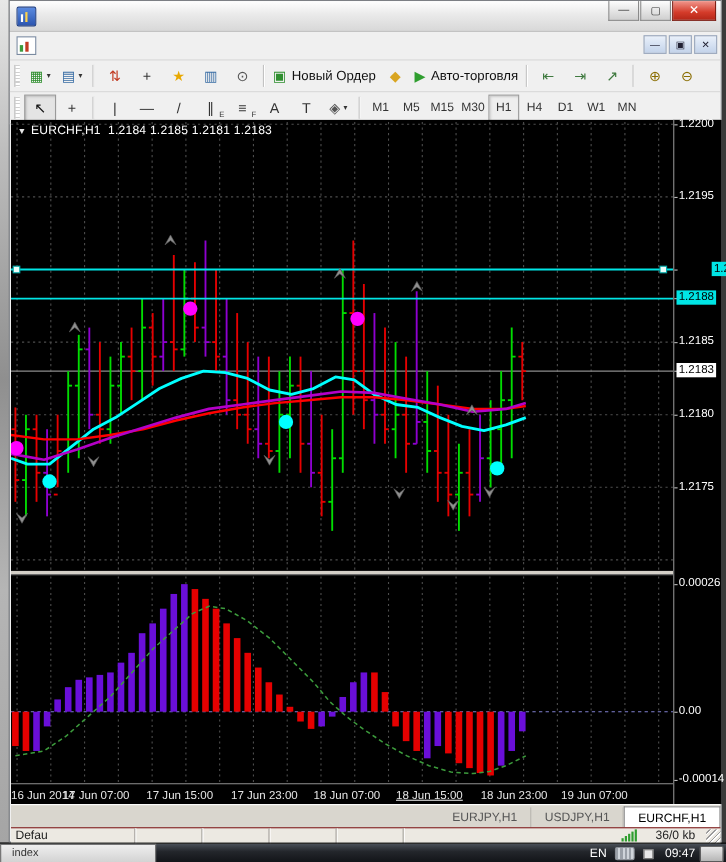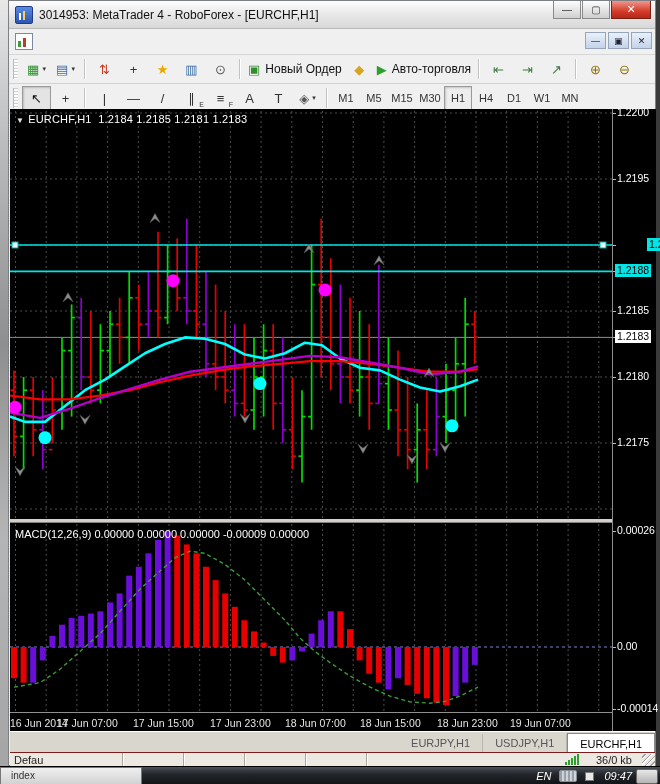--- a/index.html
+++ b/index.html
@@ -85,36 +85,35 @@
   .traffic{display:flex;align-items:flex-end;height:10px;margin-right:6px;}
   .traffic i{display:block;width:2px;margin-right:1px;background:#2f9e2f;}
   .grip-corner{width:13px;height:13px;
     background:repeating-linear-gradient(135deg,transparent 0 2px,#9a9a9a 2px 3px,#fff 3px 4px);}
   
   #taskbar{position:absolute;left:0;top:766px;width:660px;height:18px;
     background:linear-gradient(180deg,#4a5058,#23262b 40%,#101216);border-top:1px solid #000;}
   #task-window{position:absolute;left:0;top:0;width:142px;height:32px;
     background:linear-gradient(180deg,#efefef,#b9b9b9);border:1px solid #777;box-sizing:border-box;
     font-size:10px;color:#333;padding:2px 0 16px 10px;}
-  #tray{position:absolute;right:28px;top:0;height:18px;display:flex;align-items:center;color:#fff;font-size:11px;font-style:italic;}
+  #tray{position:absolute;right:28px;top:0;height:18px;display:flex;align-items:center;color:#fff;font-size:11px;}
   .kbd-icon{width:16px;height:10px;background:#cfd4da;border:1px solid #8b9097;border-radius:2px;margin:0 8px;
     background-image:repeating-linear-gradient(90deg,#9aa0a8 0 2px,transparent 2px 4px);}
   .tray-dot{width:7px;height:7px;background:#e8e8e8;border:1px solid #777;margin-right:10px;}
   #show-desktop{position:absolute;right:2px;top:2px;width:20px;height:13px;
     background:linear-gradient(180deg,#e8e8e8,#b5b5b5);border:1px solid #666;border-radius:2px;}
 </style>
 </head>
 <body>
 
 <div id="bg-strip"></div>
 
 <div id="win">
   <div class="titlebar">
     <div class="app-icon"></div>
-    <div class="title-text">3014953: MetaTrader 4 - RoboForex - [EURCHF,H1]</div>
     <div class="win-buttons">
       <div class="win-btn">—</div>
       <div class="win-btn">▢</div>
       <div class="win-btn close">✕</div>
     </div>
   </div>
 
   <div class="menubar">
     <div class="doc-icon"></div>
     <div class="mdi-buttons">
@@ -501,28 +500,27 @@
         <rect x="433" y="538" width="6" height="57.98000000000002" fill="#e60000"></rect>
         <rect x="442.59999999999997" y="538" width="6" height="49.059999999999945" fill="#6a0fd9"></rect>
         <rect x="452.2" y="538" width="6" height="35.67999999999995" fill="#6a0fd9"></rect>
         <rect x="461.79999999999995" y="538" width="6" height="17.840000000000032" fill="#6a0fd9"></rect>
         <polyline points="4,578.14 30,573.68 50,560.3 70,542.46 90,524.62 110,502.32 130,480.02 150,462.18 165,448.8 180,442.11 195,444.34000000000003 215,455.49 235,471.1 255,491.17 275,511.24 290,529.08 305,542.46 320,553.61 340,566.99 360,578.14 380,587.06 400,592.858 420,594.196 435,592.412 450,587.06 468,578.14" fill="none" stroke="#3c9b3c" stroke-width="1.4" stroke-dasharray="4,3"></polyline>
         <line x1="0" y1="603.5" x2="602" y2="603.5" stroke="#909090"></line>
       </svg>
     <div id="symbol-label">
       <span class="tri">▼</span><span>EURCHF,H1</span>&nbsp;&nbsp;<span>1.2184 1.2185 1.2181 1.2183</span>
     </div>
-    <div id="macd-label">MACD(12,26,9) 0.00000 0.00000 0.00000 -0.00009 0.00000</div>
     <div id="time-labels">
         <div class="time-label" style="left: 0px;">16 Jun 2014</div>
         <div class="time-label" style="left: 47px;">17 Jun 07:00</div>
         <div class="time-label" style="left: 123px;">17 Jun 15:00</div>
         <div class="time-label" style="left: 200px;">17 Jun 23:00</div>
         <div class="time-label" style="left: 275px;">18 Jun 07:00</div>
-        <div class="time-label" style="left: 350px;">18 Jun 15:00</div>
+        <div class="time-label" style="left: 350px; text-decoration: underline;">18 Jun 15:00</div>
         <div class="time-label" style="left: 427px;">18 Jun 23:00</div>
         <div class="time-label" style="left: 500px;">19 Jun 07:00</div>
       </div>
     <div id="price-axis">
         <div class="axis-tick" style="top: 4px;"></div>
         <div class="axis-label" style="top: -3px;">1.2200</div>
         <div class="axis-tick" style="top: 70px;"></div>
         <div class="axis-label" style="top: 63px; text-align: right;">1.2195</div>
         <div class="axis-tick" style="top: 136px;"></div>
         <div class="axis-label cyan" style="top: 129px; margin-left: 32px;">1.2190</div>

